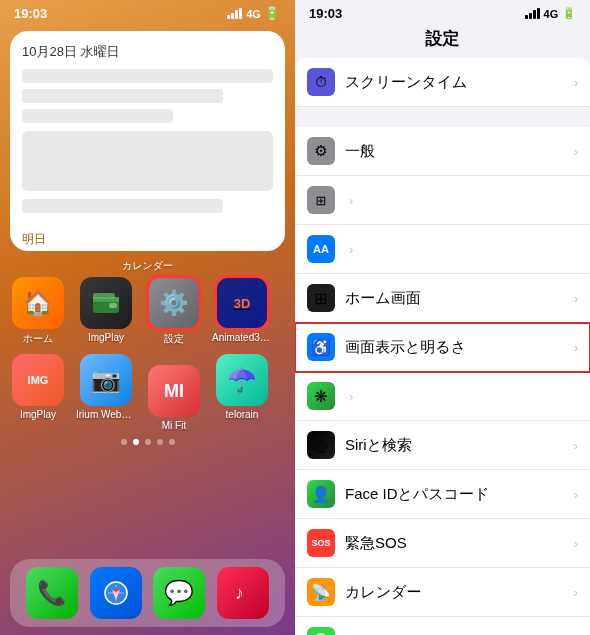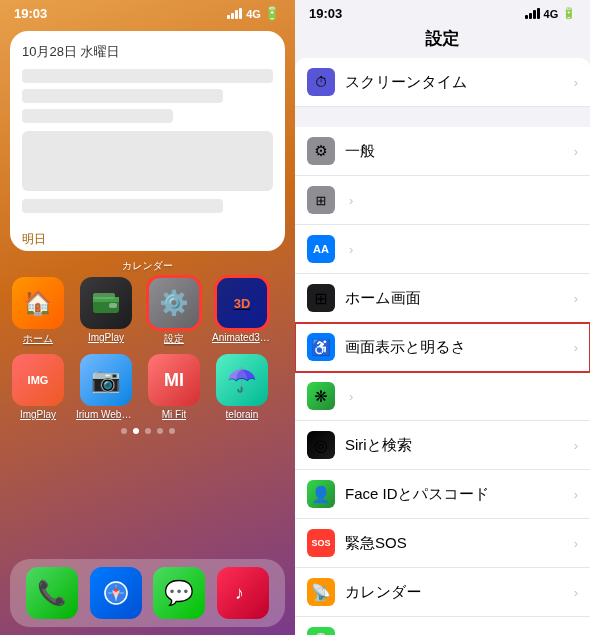--- a/index.html
+++ b/index.html
@@ -137,21 +137,20 @@
 
     .app-icon-label {
       font-size: 10px;
       color: white;
       text-align: center;
       text-shadow: 0 1px 2px rgba(0,0,0,0.5);
       max-width: 60px;
       overflow: hidden;
       text-overflow: ellipsis;
       white-space: nowrap;
-      text-decoration: underline;
     }
 
     .selected-border {
       position: absolute;
       inset: -2px;
       border: 3px solid #ff3b30;
       border-radius: 14px;
       pointer-events: none;
     }
 
@@ -369,21 +368,21 @@
       <div class="app-icon imgplay-bg">
         <span style="color:white;font-weight:bold;font-size:11px;">IMG</span>
       </div>
       <span class="app-icon-label">ImgPlay</span>
     </div>
     <div class="app-icon-container">
       <div class="app-icon irium-bg">📷</div>
       <span class="app-icon-label">Irium Webcam</span>
     </div>
     <div class="app-icon-container">
-      <div class="app-icon mifit-bg" style="background: linear-gradient(135deg,#ff7675,#d63031);">
+      <div class="app-icon mifit-bg" style="background: linear-gradient(135deg,#ff7675,#d63031); margin-top: 11px;">
         <span style="color:white;font-weight:bold;font-size:18px;">MI</span>
       </div>
       <span class="app-icon-label">Mi Fit</span>
     </div>
     <div class="app-icon-container">
       <div class="app-icon telorain-bg">☂️</div>
       <span class="app-icon-label">telorain</span>
     </div>
   </div>
 

